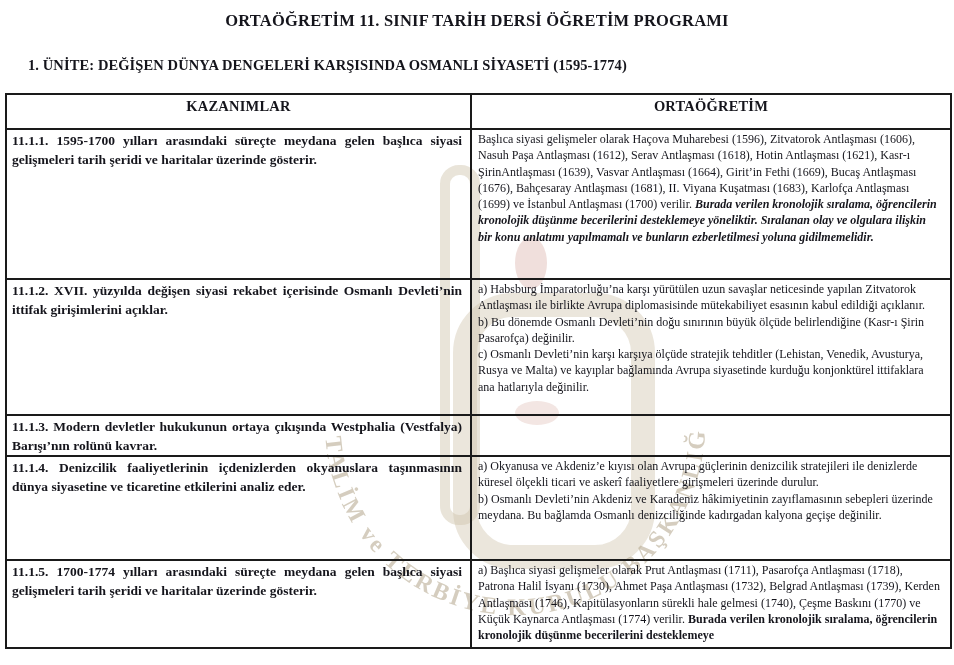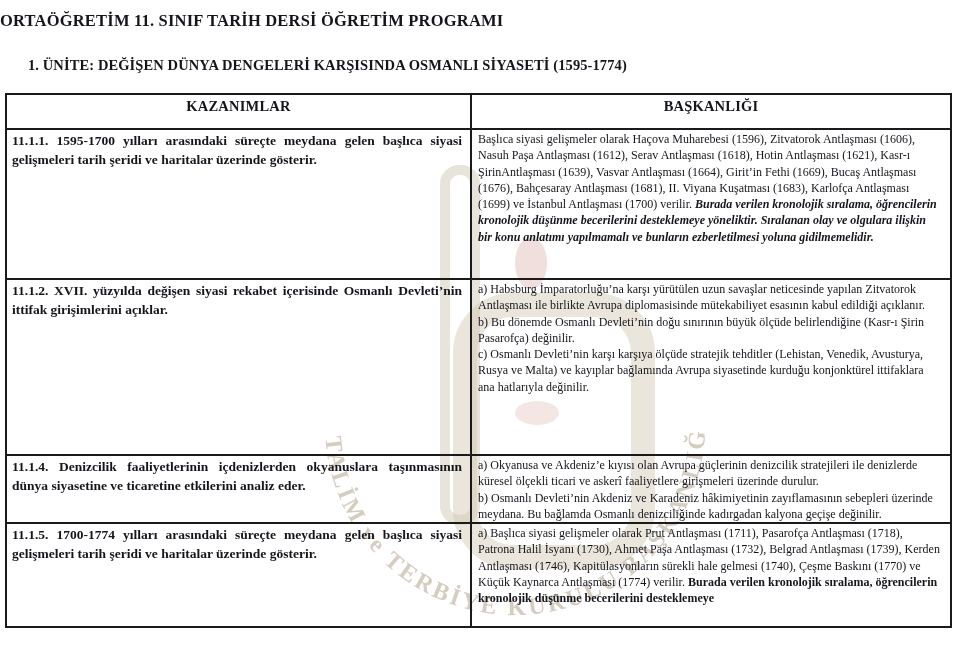--- a/index.html
+++ b/index.html
@@ -12,21 +12,21 @@
     height: 665px;
     background: #ffffff;
     overflow: hidden;
     font-family: "Liberation Serif", serif;
     color: #15151c;
   }
   .doc-title {
     position: absolute;
     top: 11px; left: 0;
     width: 100%;
-    text-align: left;
+    text-align: center;
     font-weight: bold;
     font-size: 16.5px;
     letter-spacing: 0.2px;
   }
   .unit-heading {
     position: absolute;
     top: 57px; left: 8px;
     font-weight: bold;
     font-size: 14.5px;
     letter-spacing: 0.1px;
@@ -81,21 +81,21 @@
     font-size: 12px;
     line-height: 16.3px;
     padding: 1px 10px 0 6px;
   }
   td.aciklama .para { margin: 0; }
   .seg-normal      { font-weight: normal; font-style: normal; }
   .seg-bold        { font-weight: bold;   font-style: normal; }
   .seg-bold-italic { font-weight: bold;   font-style: italic; }
   
   tbody.rows tr:nth-child(1) { height: 150px; }
-  tbody.rows tr:nth-child(2) { height: 176px; }
+  tbody.rows tr:nth-child(2) { height: 136px; }
   tbody.rows tr:nth-child(3) { height: 34px;  }
   tbody.rows tr:nth-child(4) { height: 104px; }
   tbody.rows tr:nth-child(5) { height: 88px; font-family: Liberation Serif, serif; }
 </style>
 </head>
 <body>
 
 <div class="page">
 
   <svg class="watermark" width="700" height="620" viewBox="0 0 700 620" aria-hidden="true">
@@ -120,37 +120,41 @@
   <div class="unit-heading">1. ÜNİTE: DEĞİŞEN DÜNYA DENGELERİ KARŞISINDA OSMANLI SİYASETİ (1595-1774)</div>
 
   <table class="program">
     <colgroup>
       <col class="c-kazanim">
       <col class="c-aciklama">
     </colgroup>
     <thead>
       <tr>
         <th class="col-header">KAZANIMLAR</th>
-        <th class="col-header">BAŞKANLIĞI</th>
+        <th class="col-header">ORTAÖĞRETİM</th>
       </tr>
     </thead>
     <tbody class="rows">
         <tr>
           <td class="kazanim">11.1.1. 1595-1700 yılları arasındaki süreçte meydana gelen başlıca siyasi gelişmeleri tarih şeridi ve haritalar üzerinde gösterir.</td>
           <td class="aciklama">
             <div class="para"><span class="seg-normal">Başlıca siyasi gelişmeler olarak Haçova Muharebesi (1596), Zitvatorok Antlaşması (1606), Nasuh Paşa Antlaşması (1612), Serav Antlaşması (1618), Hotin Antlaşması (1621), Kasr-ı ŞirinAntlaşması (1639), Vasvar Antlaşması (1664), Girit’in Fethi (1669), Bucaş Antlaşması (1676), Bahçesaray Antlaşması (1681), II. Viyana Kuşatması (1683), Karlofça Antlaşması (1699) ve İstanbul Antlaşması (1700) verilir. </span><span class="seg-bold-italic">Burada verilen kronolojik sıralama, öğrencilerin kronolojik düşünme becerilerini desteklemeye yöneliktir. Sıralanan olay ve olgulara ilişkin bir konu anlatımı yapılmamalı ve bunların ezberletilmesi yoluna gidilmemelidir.</span></div>
           </td>
         </tr>
         <tr>
           <td class="kazanim">11.1.2. XVII. yüzyılda değişen siyasi rekabet içerisinde Osmanlı Devleti’nin ittifak girişimlerini açıklar.</td>
           <td class="aciklama">
             <div class="para"><span class="seg-normal">a) Habsburg İmparatorluğu’na karşı yürütülen uzun savaşlar neticesinde yapılan Zitvatorok Antlaşması ile birlikte Avrupa diplomasisinde mütekabiliyet esasının kabul edildiği açıklanır.</span></div>
             <div class="para"><span class="seg-normal">b) Bu dönemde Osmanlı Devleti’nin doğu sınırının büyük ölçüde belirlendiğine (Kasr-ı Şirin Pasarofça) değinilir.</span></div>
             <div class="para"><span class="seg-normal">c) Osmanlı Devleti’nin karşı karşıya ölçüde stratejik tehditler (Lehistan, Venedik, Avusturya, Rusya ve Malta) ve kayıplar bağlamında Avrupa siyasetinde kurduğu konjonktürel ittifaklara ana hatlarıyla değinilir.</span></div>
           </td>
+        </tr>
+        <tr>
+          <td class="kazanim">11.1.3. Modern devletler hukukunun ortaya çıkışında Westphalia (Vestfalya) Barışı’nın rolünü kavrar.</td>
+          <td class="aciklama"></td>
         </tr>
         <tr>
           <td class="kazanim">11.1.4. Denizcilik faaliyetlerinin içdenizlerden okyanuslara taşınmasının dünya siyasetine ve ticaretine etkilerini analiz eder.</td>
           <td class="aciklama">
             <div class="para"><span class="seg-normal">a) Okyanusa ve Akdeniz’e kıyısı olan Avrupa güçlerinin denizcilik stratejileri ile denizlerde küresel ölçekli ticari ve askerî faaliyetlere girişmeleri üzerinde durulur.</span></div>
             <div class="para"><span class="seg-normal">b) Osmanlı Devleti’nin Akdeniz ve Karadeniz hâkimiyetinin zayıflamasının sebepleri üzerinde meydana. Bu bağlamda Osmanlı denizciliğinde kadırgadan kalyona geçişe değinilir.</span></div>
           </td>
         </tr>
         <tr>
           <td class="kazanim">11.1.5. 1700-1774 yılları arasındaki süreçte meydana gelen başlıca siyasi gelişmeleri tarih şeridi ve haritalar üzerinde gösterir.</td>

